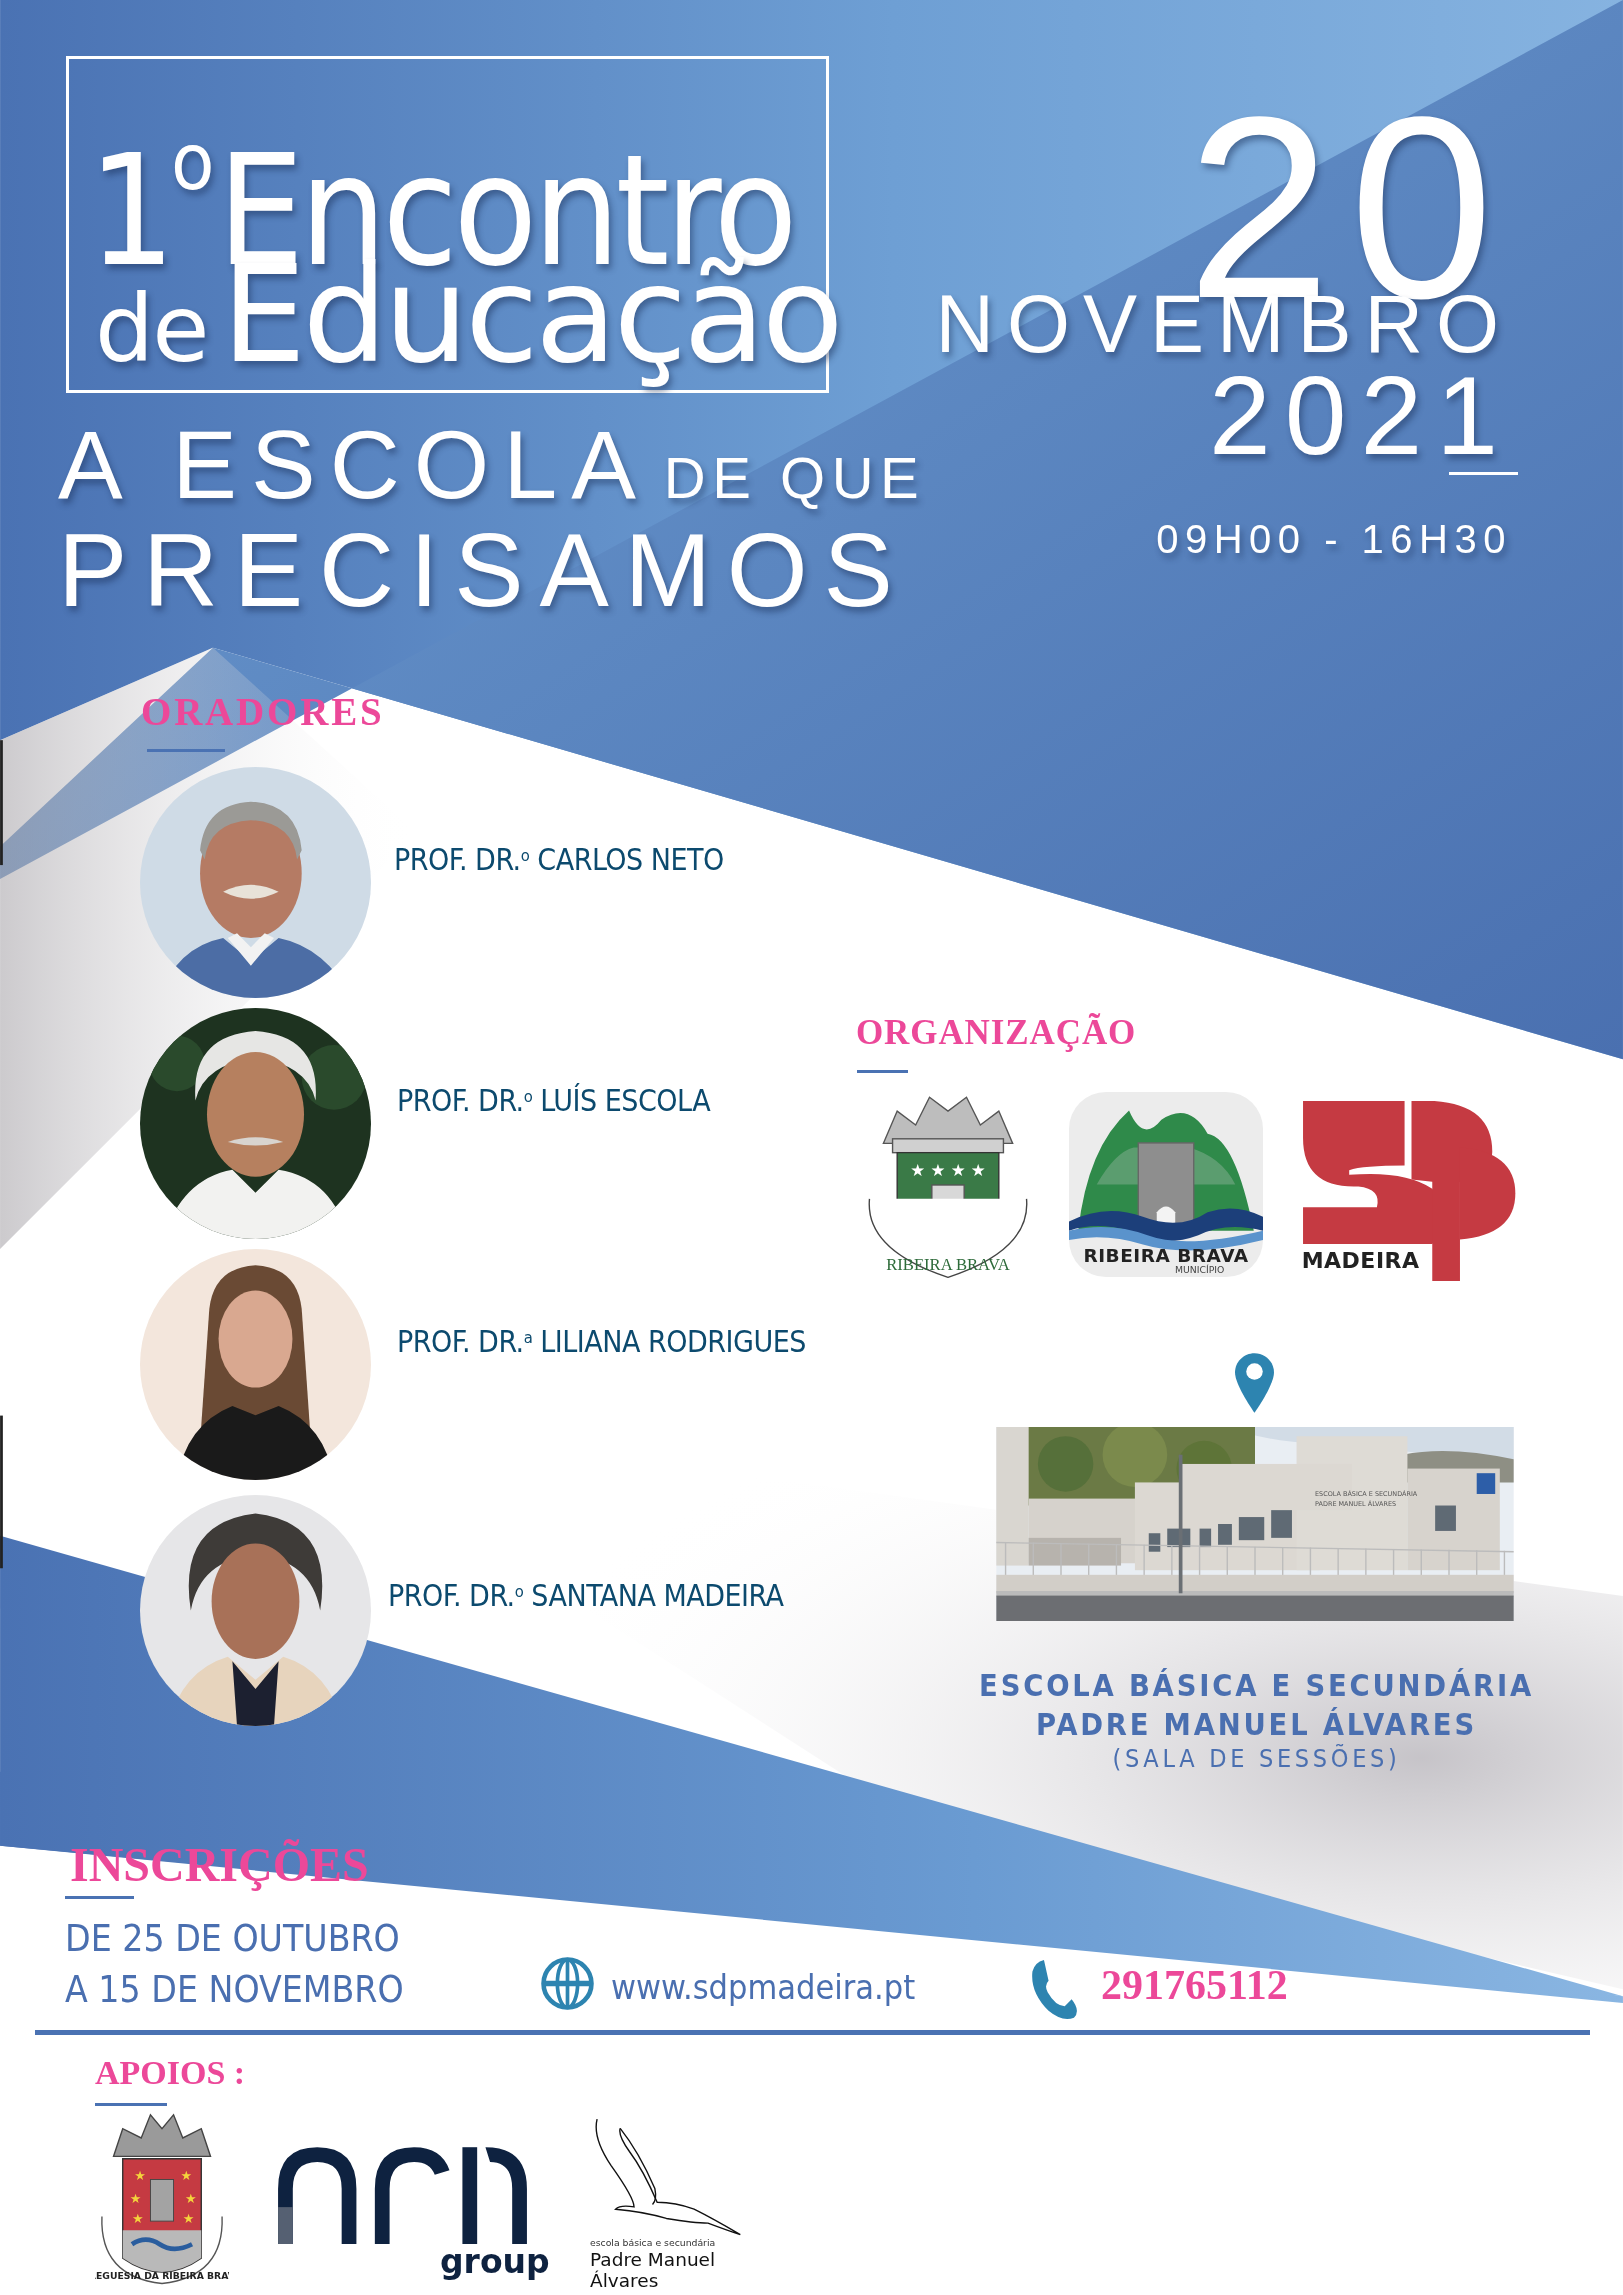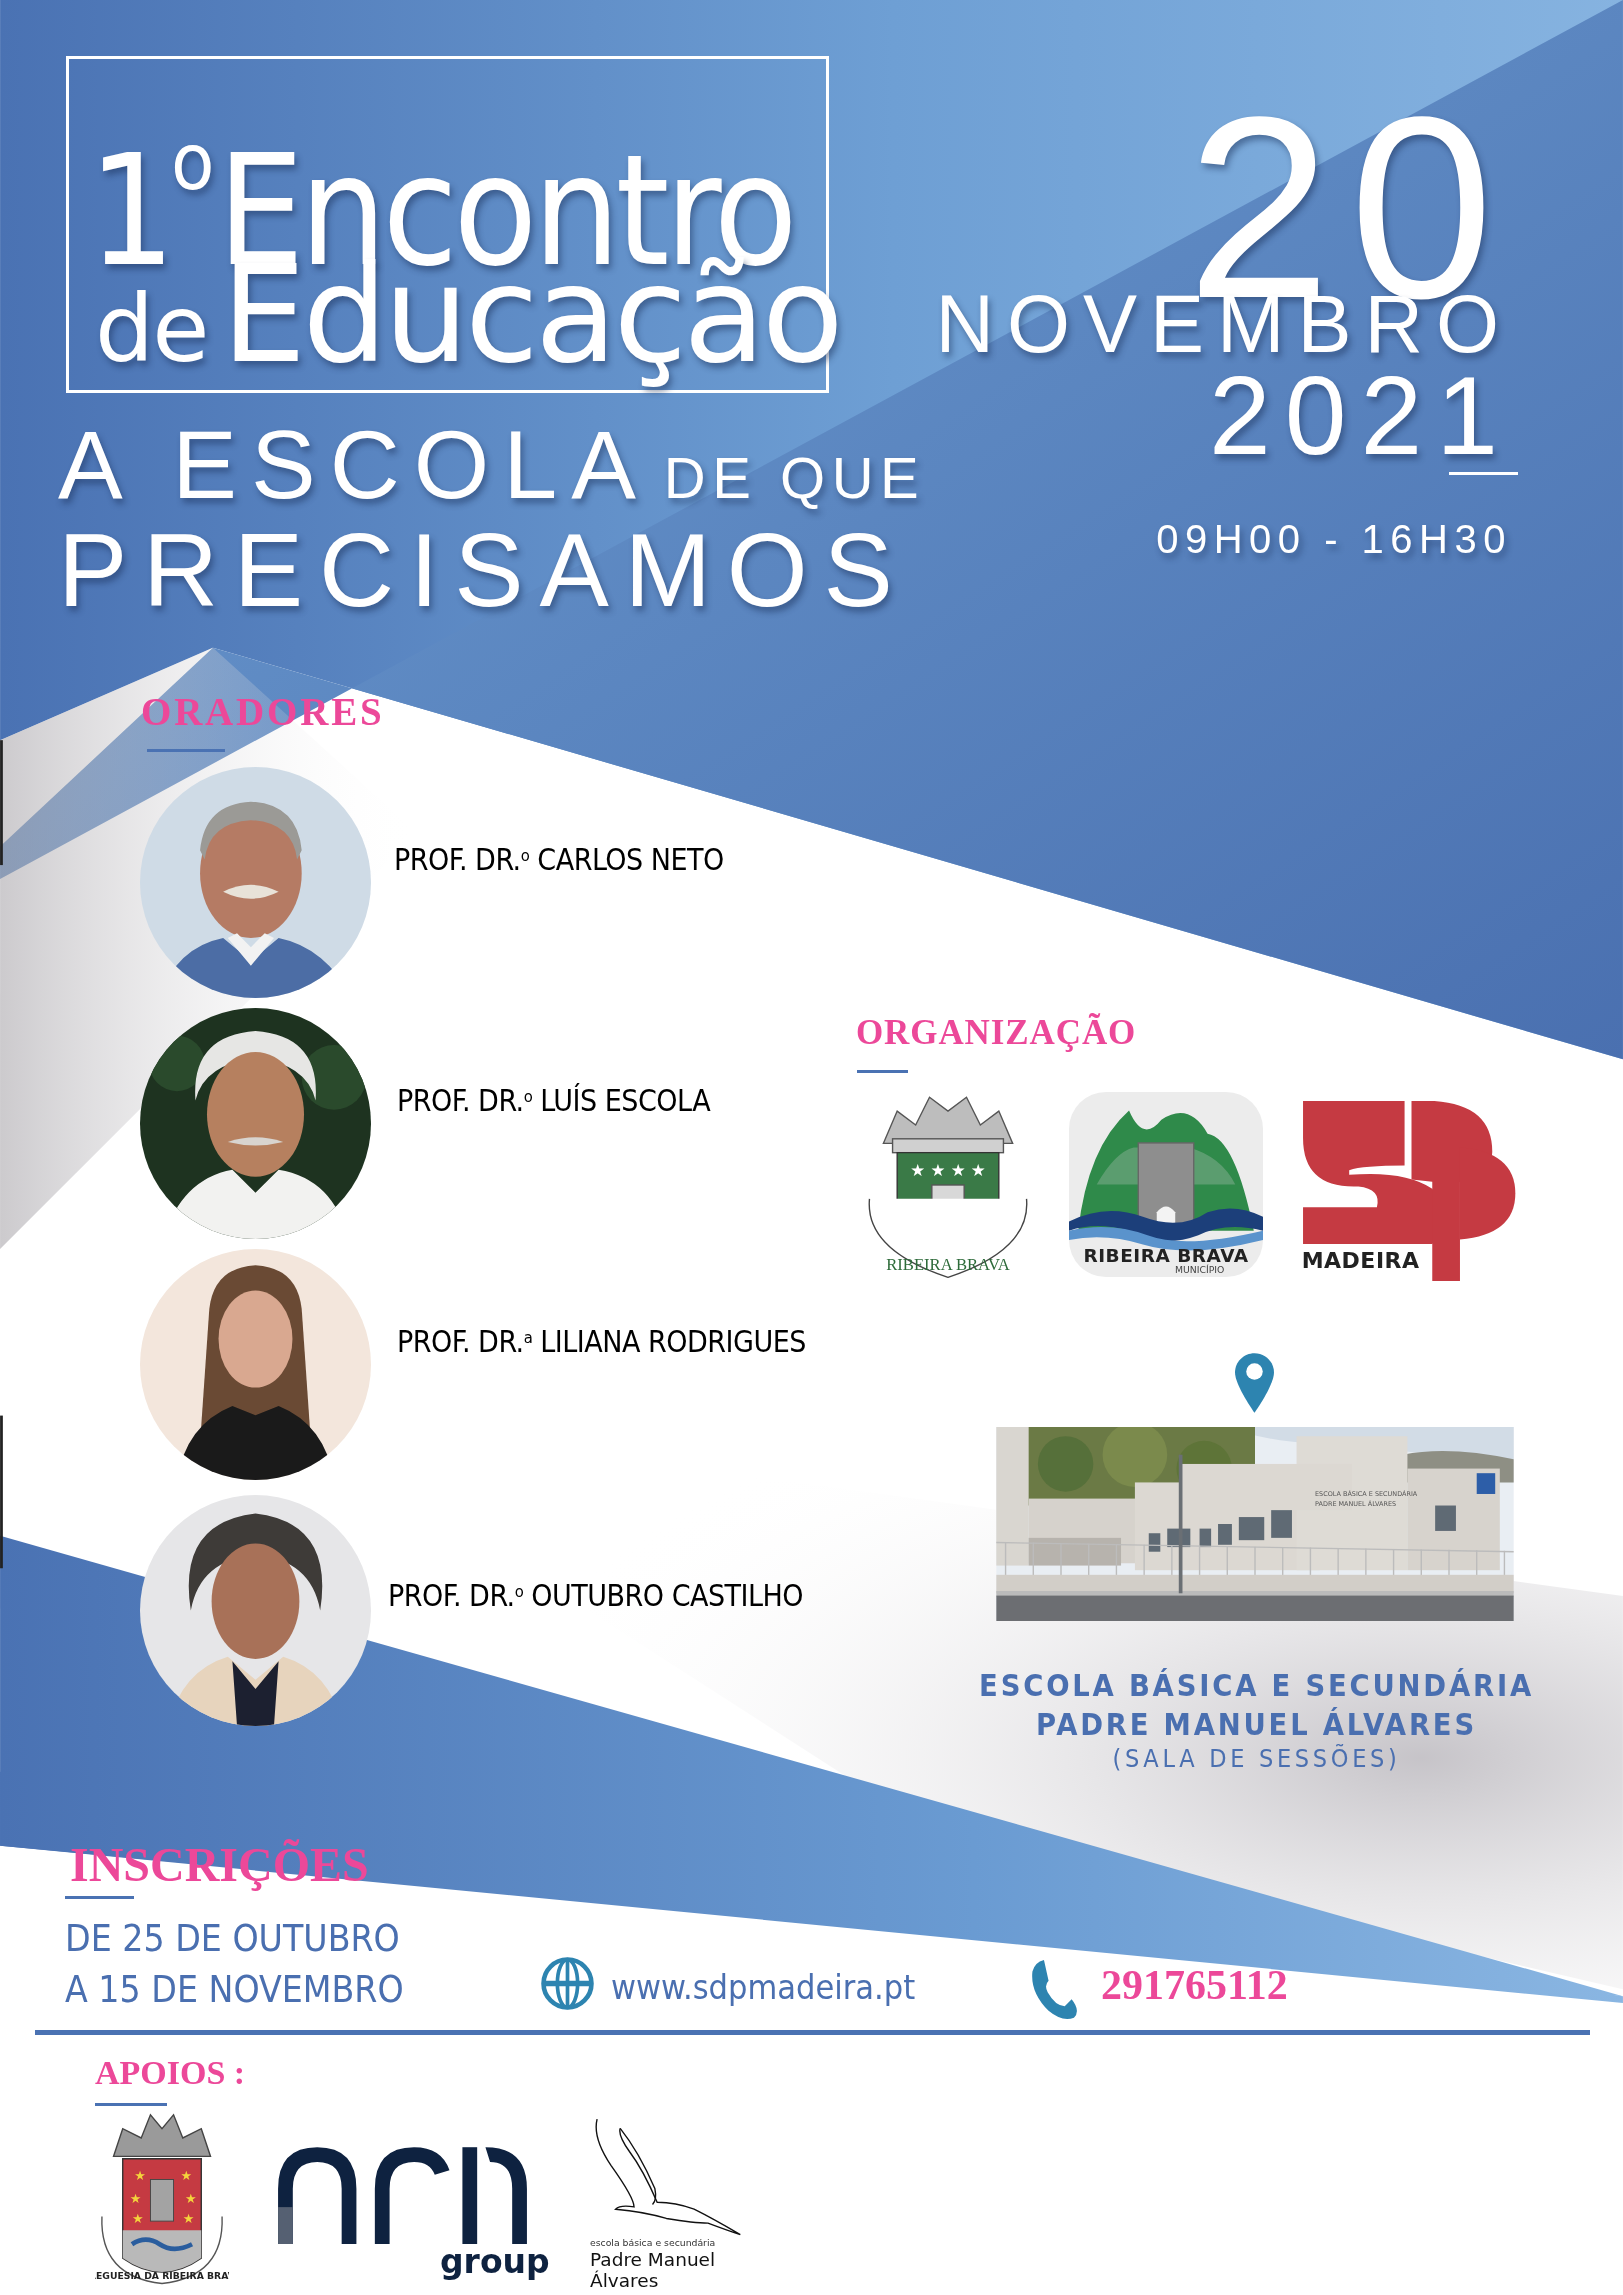--- a/index.html
+++ b/index.html
@@ -16,21 +16,21 @@
   .subtitle1 .small { font-size:58px; letter-spacing:6.5px; margin-left:14px; }
   .subtitle2 { left:58px; top:514px; font-size:104px; line-height:113px; letter-spacing:15.7px; font-family:"Liberation Sans",sans-serif; }
   .date-day { right:111px; top:69px; font-size:259px; line-height:278px; letter-spacing:18.5px; font-family:"Liberation Sans",sans-serif; text-align:left; }
   .date-month { right:111px; top:278px; font-size:81px; line-height:93px; letter-spacing:13px; font-family:"Liberation Sans",sans-serif; text-align:right; }
   .date-year { right:111px; top:356px; font-size:111px; line-height:120px; letter-spacing:14px; font-family:"Liberation Sans",sans-serif; text-align:left; }
   .date-rule { left:1449px; top:472px; width:69px; height:2.8px; background:#ffffff; }
   .date-time { right:111px; top:507px; font-size:40px; line-height:65px; letter-spacing:6.5px; font-family:"Liberation Sans",sans-serif; text-align:right; }
   .section-head { color:#ec4899; font-weight:700; font-family:Liberation Serif, serif; }
   .rule { height:2.8px; background:#4a72b3; }
   .speaker-photo { width:231px; height:231px; border-radius:50%; overflow:hidden; position:absolute; }
-  .speaker-name { color:#000000; font-size:30px; font-family:"DejaVu Sans Condensed","DejaVu Sans",sans-serif; letter-spacing:-0.5px; position:absolute; white-space:nowrap; }
+  .speaker-name { color:#0c4a6e; font-size:30px; font-family:"DejaVu Sans Condensed","DejaVu Sans",sans-serif; letter-spacing:-0.5px; position:absolute; white-space:nowrap; }
   .speaker-name sup { font-size:0.55em; vertical-align:0.55em; }
   .logo { position:absolute; }
   .school-name { color:#4a6fb0; font-weight:700; font-size:30.5px; line-height:39px; letter-spacing:2.8px; text-align:center; font-family:"DejaVu Sans Condensed","DejaVu Sans",sans-serif; }
   .school-room { color:#4a6fb0; font-size:25px; letter-spacing:3.7px; text-align:center; font-family:"DejaVu Sans Condensed","DejaVu Sans",sans-serif; }
   .info-text { color:#4a6fb0; font-family:"DejaVu Sans Condensed","DejaVu Sans",sans-serif; }
 </style>
 </head>
 <body>
 
 <svg class="bg-layer" viewBox="0 0 3508 4961" width="1623" height="2295" xmlns="http://www.w3.org/2000/svg">
@@ -144,21 +144,21 @@
 <div class="speaker-photo" style="left:140px; top:1495px;">
   <svg width="231" height="231" viewBox="0 0 500 500">
     <rect width="500" height="500" fill="#e6e6e8"></rect>
     <path d="M110 250 Q80 60 250 40 Q420 60 390 250 Q370 140 250 130 Q130 140 110 250 Z" fill="#3e3b38"></path>
     <ellipse cx="250" cy="230" rx="95" ry="125" fill="#a87158"></ellipse>
     <path d="M60 500 Q90 380 190 350 L250 400 L310 350 Q410 380 440 500 Z" fill="#e7d4bd"></path>
     <path d="M200 360 L250 420 L300 360 L290 500 L210 500 Z" fill="#1c2030"></path>
   </svg>
 </div>
 <div class="speaker-name" style="left:388px; top:1578px;">
-  <span>PROF. DR.</span><sup>o</sup> <span>OUTUBRO CASTILHO</span>
+  <span>PROF. DR.</span><sup>o</sup> <span>SANTANA MADEIRA</span>
 </div>
 
 <div class="abs section-head" style="left:856px; top:1013px; font-size:35px; letter-spacing:0.9px;">ORGANIZAÇÃO</div>
 <div class="abs rule" style="left:857px; top:1070px; width:51px;"></div>
 
 <div class="logo" style="left:851px; top:1083px; width:194px; height:204px;">
   <svg width="194" height="204" viewBox="0 0 420 440">
     <path d="M70 130 L100 60 L140 90 L170 30 L210 60 L250 30 L280 90 L320 60 L350 130 Z" fill="#bdbdbd" stroke="#555" stroke-width="3"></path>
     <rect x="90" y="120" width="240" height="30" fill="#d0d0d0" stroke="#555" stroke-width="3"></rect>
     <path d="M100 150 L320 150 L320 320 Q210 410 100 320 Z" fill="#3a7a47" stroke="#333" stroke-width="3"></path>

